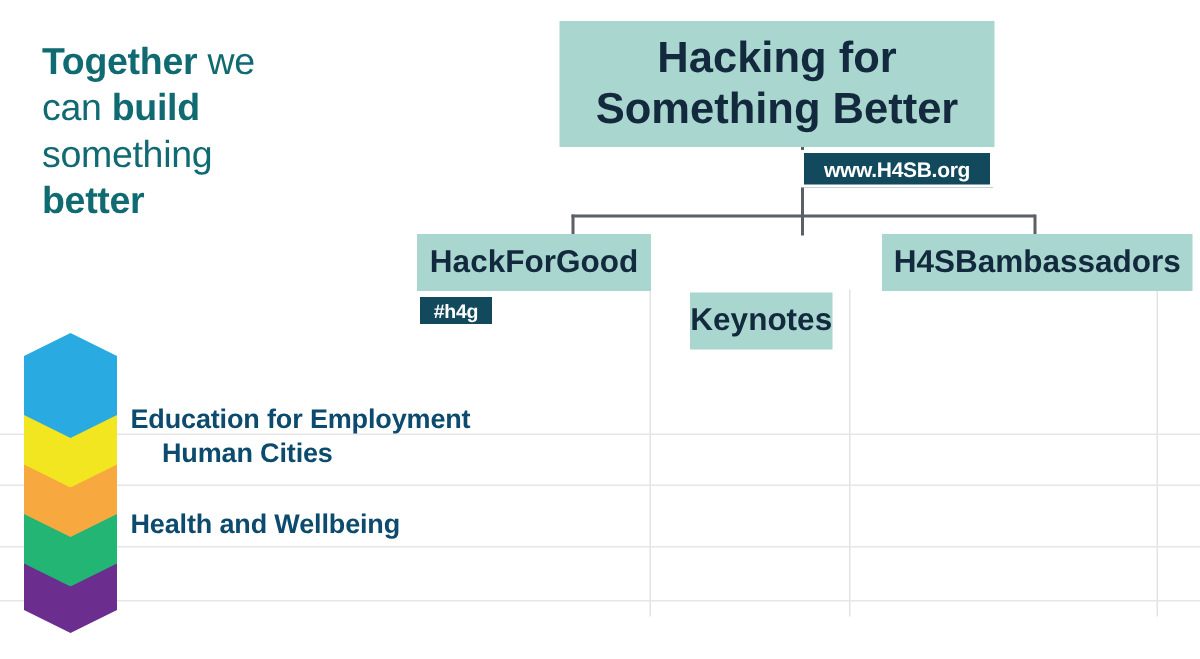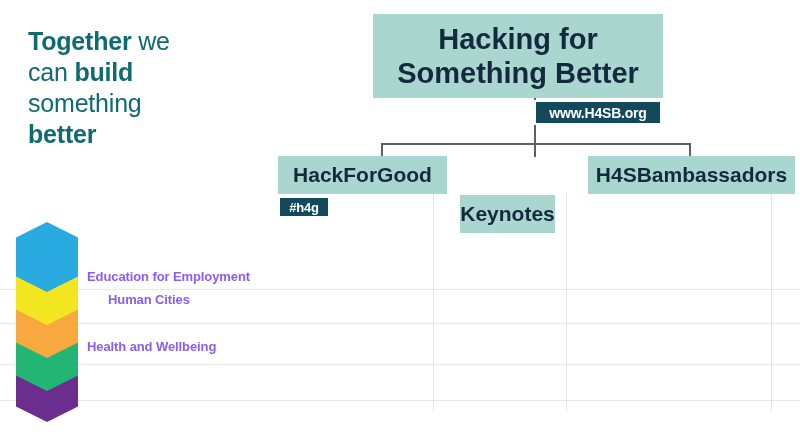--- a/index.html
+++ b/index.html
@@ -72,23 +72,23 @@
   .hex-0 { top: 0px;  }
   .hex-1 { top: 33px; }
   .hex-2 { top: 66px; }
   .hex-3 { top: 99px; }
   .hex-4 { top: 130px; }
 
   
   .pillar-label {
     position: absolute;
     left: 87px;
-    color: #8b5cf6;
+    color: #0c4a6e;
     font-weight: bold;
-    font-size: 13px;
+    font-size: 18px;
     white-space: nowrap;
     letter-spacing: -0.1px;
   }
   .pl-0 { top: 269px; }
   .pl-1 { top: 292px; margin-left: 21px; }
   .pl-2 { top: 339px; }
   .pl-3 { top: 376px; }
 
   
   .node {
@@ -109,21 +109,21 @@
     height: 84px;
     font-size: 29px;
     line-height: 34px;
     padding: 2px 8px;
   }
   .node-child {
     height: 38px;
     font-size: 21px;
     padding: 0 9px;
   }
-  .node-hfg   { left: 278px; top: 156px; width: 169px; }
+  .node-hfg   { left: 278px; top: 156px; width: 156px; }
   .node-key   { left: 460px; top: 156px; width: 95px; margin-top: 39px; }
   .node-amb   { left: 588px; top: 156px; width: 207px; }
 
   
   .conn {
     position: absolute;
     background: #5a6065;
   }
   .conn-v { width: 1.5px; }
   .conn-h { height: 1.5px; }

